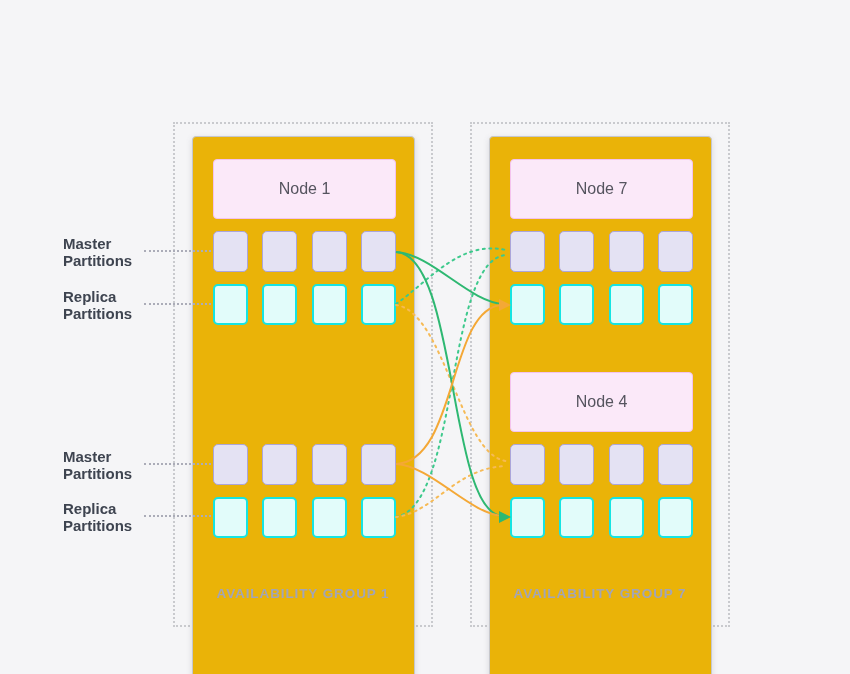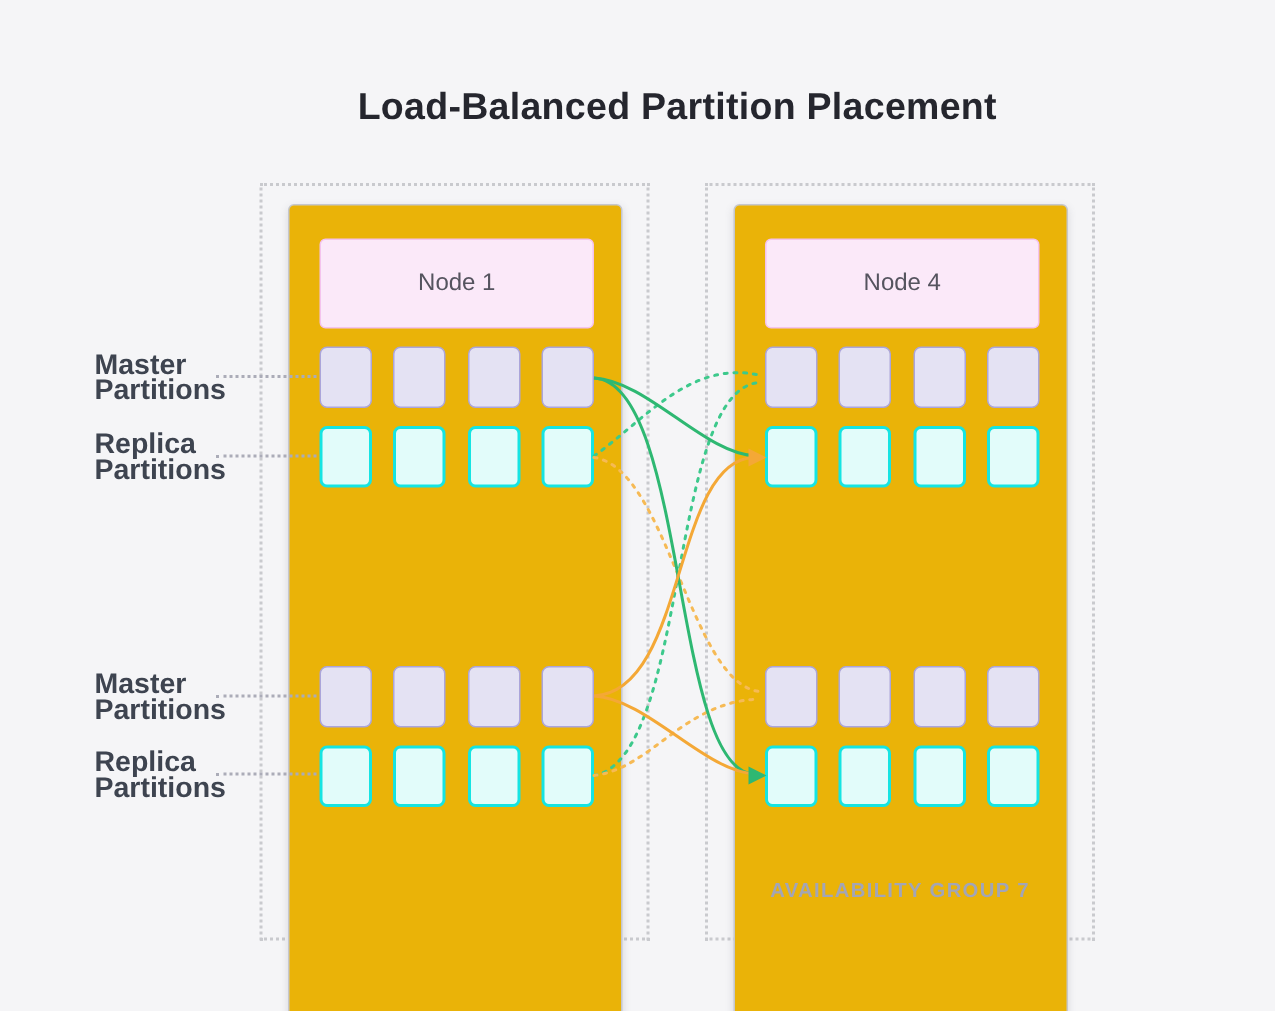--- a/index.html
+++ b/index.html
@@ -60,21 +60,21 @@
     background:var(--master-fill,#e4e2f3);
     border:1px solid var(--master-border,#aba5da);
   }
   .sq.replica {
     background:var(--replica-fill,#e2fcfa);
     border:2px solid var(--replica-border,#16e4e2);
   }
 
   .side-label {
     position:absolute; left:63px; width:84px;
-    font-size:19px; font-weight:bold; line-height:17px;
+    font-size:15px; font-weight:bold; line-height:17px;
     color:var(--label-text,#3e4450); white-space:pre-line;
   }
   .lbl-1 { top:235px; }
   .lbl-2 { top:288px; }
   .lbl-3 { top:448px; }
   .lbl-4 { top:500px; }
 
   .leader {
     position:absolute; left:144px; width:67px; height:0;
     border-top:2px dotted var(--leader,#abacb8);
@@ -91,21 +91,20 @@
   .c-orange-solid  { stroke:var(--orange-solid,#f4a836); }
   .c-orange-dotted { stroke:var(--orange-dotted,#f6ba55); stroke-dasharray:2 4.5; stroke-linecap:round; }
   .ah-green  { fill:var(--green-solid,#2eb872); }
   .ah-orange { fill:var(--orange-solid,#f4a836); }
 </style>
 </head>
 <body>
 
 <div class="stage">
 
-  <div class="title">Load-Balanced Partition Placement</div>
 
   <div class="group group-1">
     <div class="machine">
       <div class="node-box upper">
         <span>Node 1</span>
       </div>
       <div class="part-row row-m1">
         <div class="sq master"></div>
         <div class="sq master"></div>
         <div class="sq master"></div>
@@ -123,38 +122,42 @@
         <div class="sq master"></div>
         <div class="sq master"></div>
       </div>
       <div class="part-row row-r2">
         <div class="sq replica"></div>
         <div class="sq replica"></div>
         <div class="sq replica"></div>
         <div class="sq replica"></div>
       </div>
     </div>
+    <div class="group-caption">AVAILABILITY GROUP 1</div>
   </div>
 
   <div class="group group-2">
     <div class="machine">
       <div class="node-box upper">
+        <span>Node 7</span>
+      </div>
+      <div class="part-row row-m1">
+        <div class="sq master"></div>
+        <div class="sq master"></div>
+        <div class="sq master"></div>
+        <div class="sq master"></div>
+      </div>
+      <div class="part-row row-r1">
+        <div class="sq replica"></div>
+        <div class="sq replica"></div>
+        <div class="sq replica"></div>
+        <div class="sq replica"></div>
+      </div>
+      <div class="node-box lower">
         <span>Node 4</span>
-      </div>
-      <div class="part-row row-m1">
-        <div class="sq master"></div>
-        <div class="sq master"></div>
-        <div class="sq master"></div>
-        <div class="sq master"></div>
-      </div>
-      <div class="part-row row-r1">
-        <div class="sq replica"></div>
-        <div class="sq replica"></div>
-        <div class="sq replica"></div>
-        <div class="sq replica"></div>
       </div>
       <div class="part-row row-m2">
         <div class="sq master"></div>
         <div class="sq master"></div>
         <div class="sq master"></div>
         <div class="sq master"></div>
       </div>
       <div class="part-row row-r2">
         <div class="sq replica"></div>
         <div class="sq replica"></div>

